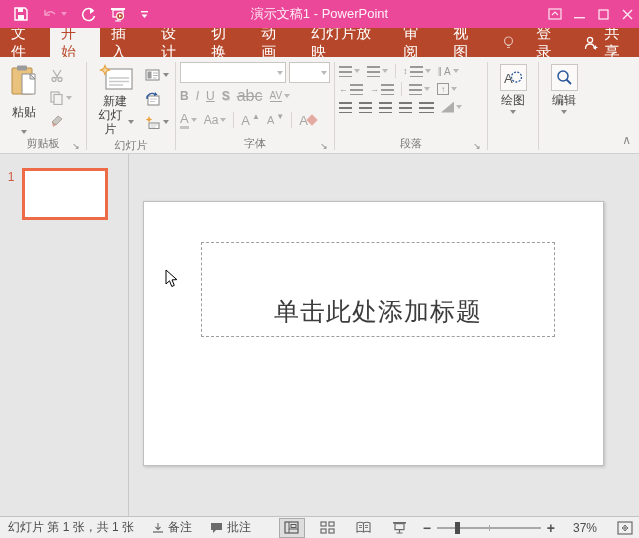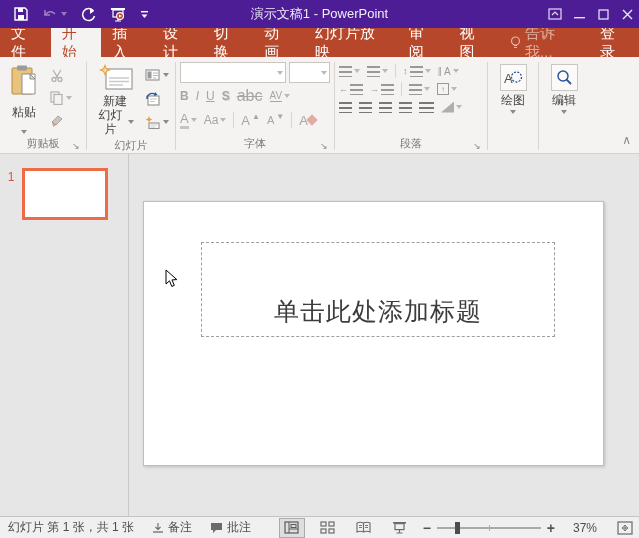--- a/index.html
+++ b/index.html
@@ -1,20 +1,20 @@
 <!DOCTYPE html>
 <html><head>
 <meta charset="utf-8">
 <style>
   * { margin:0; padding:0; box-sizing:border-box; }
   html,body { width:639px; height:538px; overflow:hidden; font-family:"Liberation Sans","DejaVu Sans",sans-serif; }
   body { background:#e6e6e6; position:relative; font-size:12px; color:#444; }
 
   
-  .titlebar { height:28px; background:#4c1d95; display:flex; align-items:center; position:relative; }
+  .titlebar { height:28px; background:#ec4899; display:flex; align-items:center; position:relative; }
   .qat { display:flex; align-items:center; gap:14px; padding-left:14px; }
   .qat .qbtn { display:flex; align-items:center; color:#fff; }
   .qbtn.dim { opacity:.45; }
   .win-title { position:absolute; left:0; right:0; text-align:center; color:rgba(255,255,255,.92); font-size:13px; pointer-events:none; }
   .win-controls { margin-left:auto; display:flex; align-items:center; height:100%; }
   .win-controls .wbtn { width:24px; height:28px; display:flex; align-items:center; justify-content:center; color:rgba(255,255,255,.85); }
 
   
   .tabrow { height:29px; background:#b7472a; display:flex; align-items:stretch; color:#fff; font-size:15px; }
   .tab { display:flex; align-items:center; padding:0 11px; cursor:default; }
@@ -154,23 +154,32 @@
   <span class="tab">审阅</span>
   <span class="tab">视图</span>
   <div class="tabrow-right">
     <span class="tab dim">
       <span class="mini-ic">
         <svg width="11" height="14" viewBox="0 0 11 14">
             <circle cx="5.5" cy="5" r="4" fill="none" stroke="rgba(255,255,255,.6)" stroke-width="1.2"></circle>
             <path d="M4 9.5 h3 M4 11.5 h3" stroke="rgba(255,255,255,.6)" stroke-width="1.2"></path>
           </svg>
       </span>
-      <span>告诉我...</span>
     </span>
     <span class="tab">登录</span>
+    <span class="tab" style="gap:5px">
+      <span class="mini-ic">
+        <svg width="15" height="14" viewBox="0 0 15 14">
+            <circle cx="6" cy="4" r="2.6" fill="none" stroke="#fff" stroke-width="1.3"></circle>
+            <path d="M1.5 13 Q1.5 8 6 8 Q10.5 8 10.5 13" fill="none" stroke="#fff" stroke-width="1.3"></path>
+            <path d="M11.5 9.5 v4 M9.5 11.5 h4" stroke="#fff" stroke-width="1.2"></path>
+          </svg>
+      </span>
+      <span>共享</span>
+    </span>
   </div>
 </div>
 
 <div class="ribbon">
 
   <div class="rgroup" style="width:86px">
     <div class="gbody">
       <div class="bigbtn">
         <span>
           <svg width="30" height="32" viewBox="0 0 30 32">

